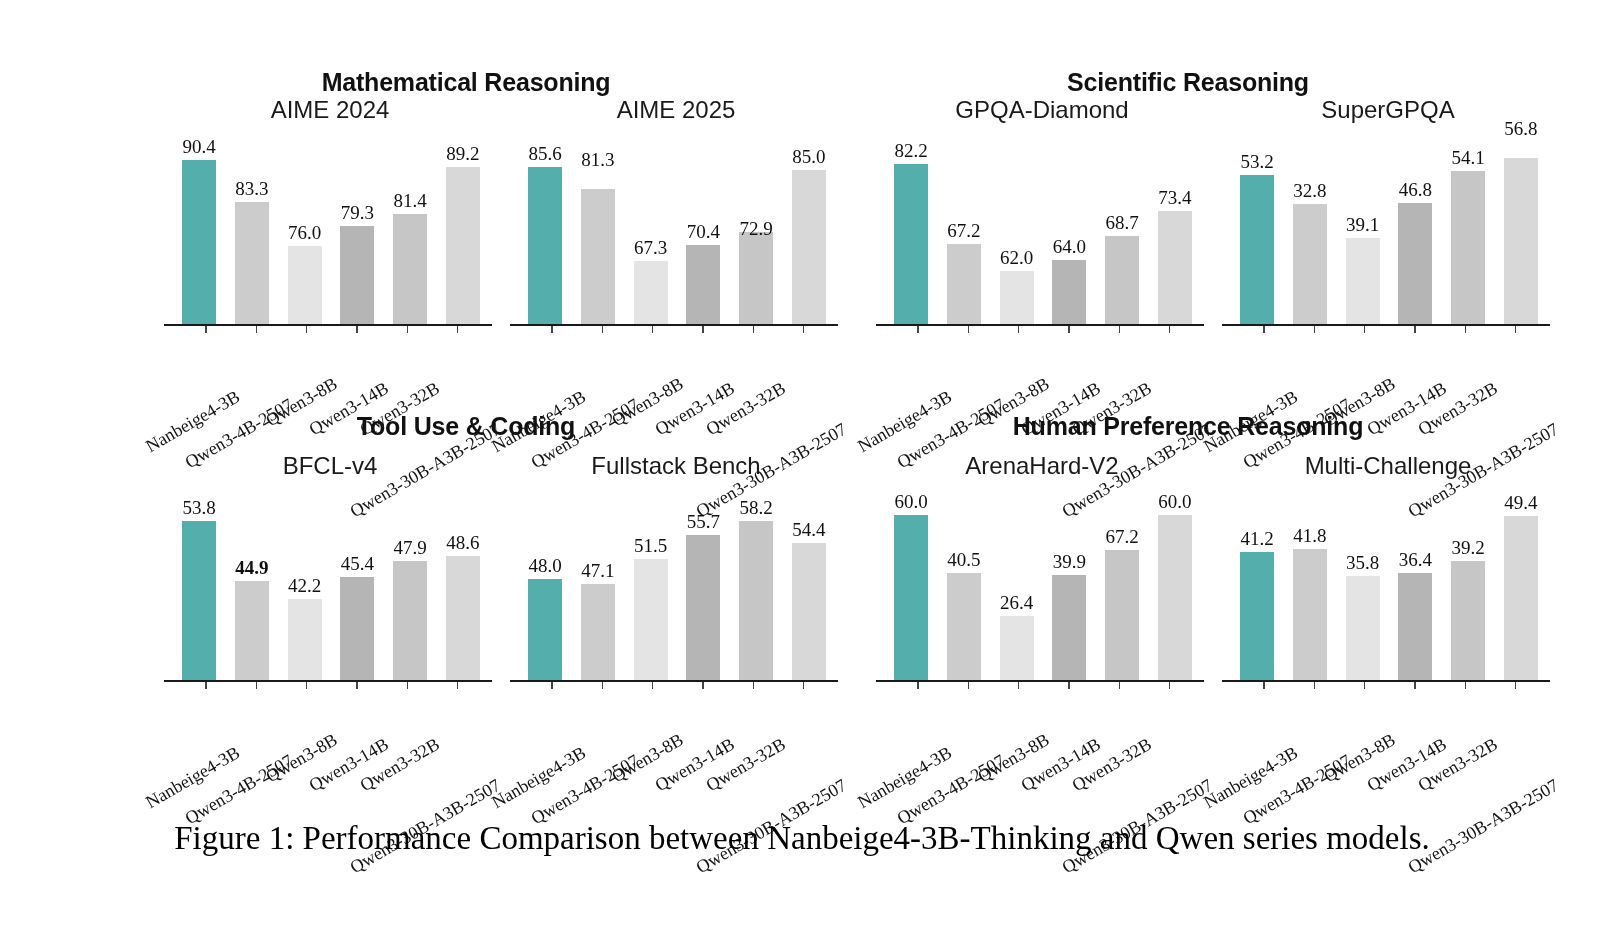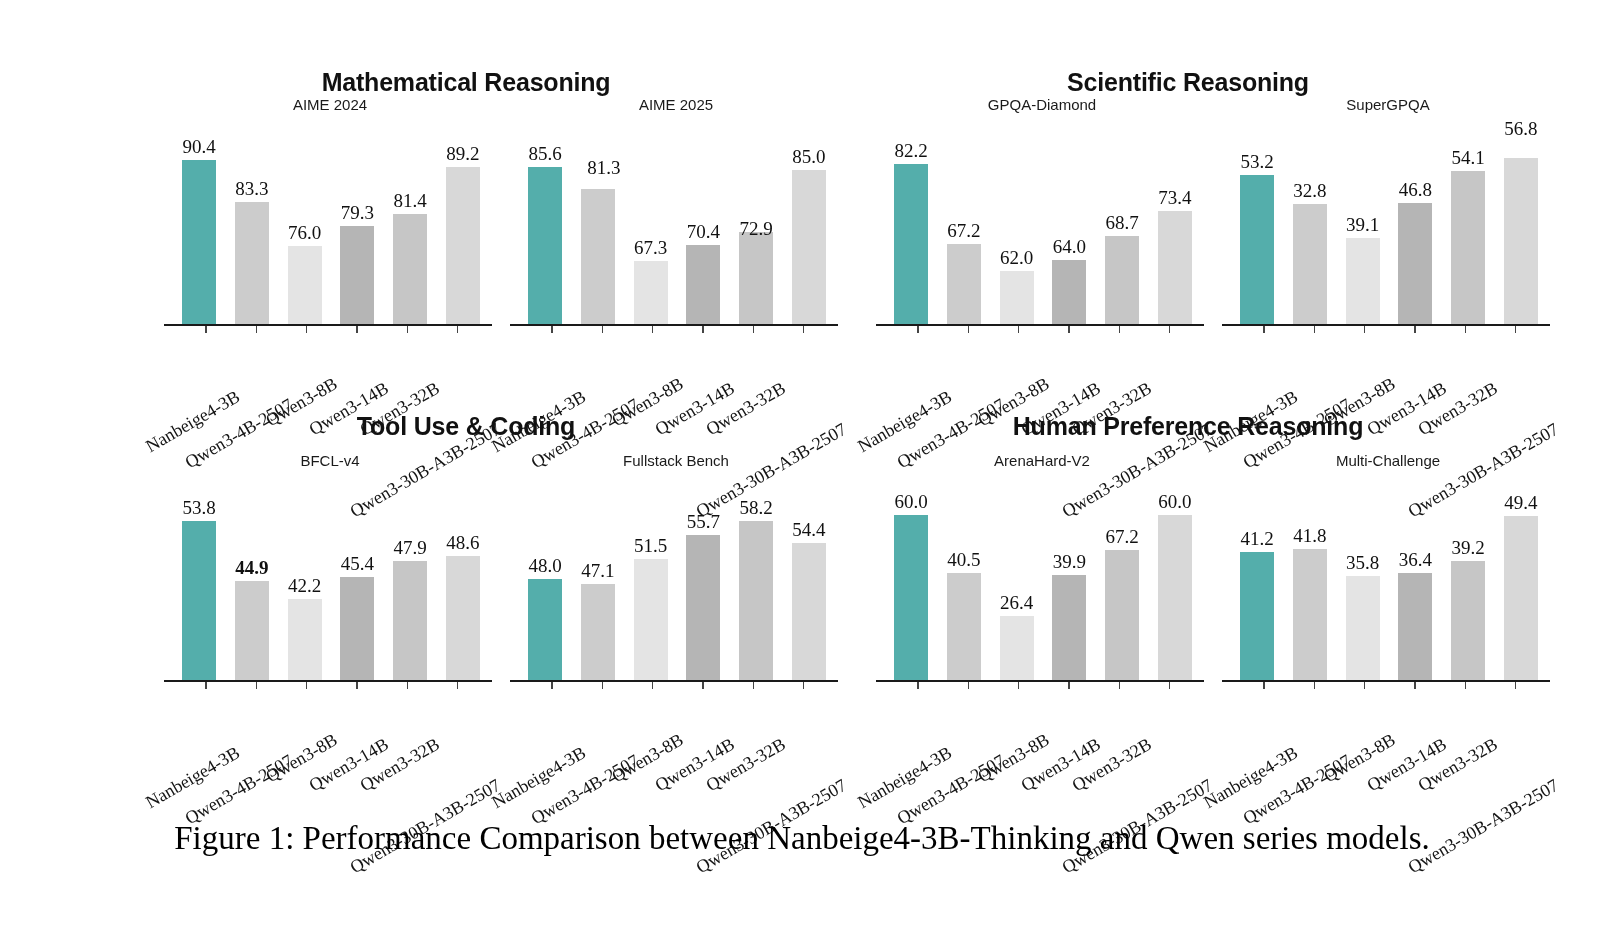--- a/index.html
+++ b/index.html
@@ -43,21 +43,21 @@
     height: 310px;
   }
 
   .panel-title {
     position: absolute;
     top: 0;
     left: 0;
     width: 360px;
     text-align: center;
     font-family: "Liberation Sans", sans-serif;
-    font-size: 15px;
+    font-size: 24px;
     font-weight: normal;
     color: #1a1a1a;
     white-space: nowrap;
   }
 
   
   .plot {
     position: absolute;
     left: 26px;
     top: 48px;
@@ -230,21 +230,21 @@
       <div class="panel" style="left: 496px; top: 96px;">
         <div class="panel-title">AIME 2025</div>
         <div class="plot">
           <div class="bars">
             <div class="bar-slot">
               <div class="bar" style="height: 157px; background: rgb(84, 174, 171);"></div>
               <div class="bar-value" style="bottom: 161px;">85.6</div>
             </div>
             <div class="bar-slot">
               <div class="bar" style="height: 135px; background: rgb(204, 204, 204);"></div>
-              <div class="bar-value" style="bottom: 147px; margin-left: 6px;">81.3</div>
+              <div class="bar-value" style="bottom: 155px;">81.3</div>
             </div>
             <div class="bar-slot">
               <div class="bar" style="height: 63px; background: rgb(228, 228, 228);"></div>
               <div class="bar-value" style="bottom: 67px;">67.3</div>
             </div>
             <div class="bar-slot">
               <div class="bar" style="height: 79px; background: rgb(181, 181, 181);"></div>
               <div class="bar-value" style="bottom: 83px;">70.4</div>
             </div>
             <div class="bar-slot">

